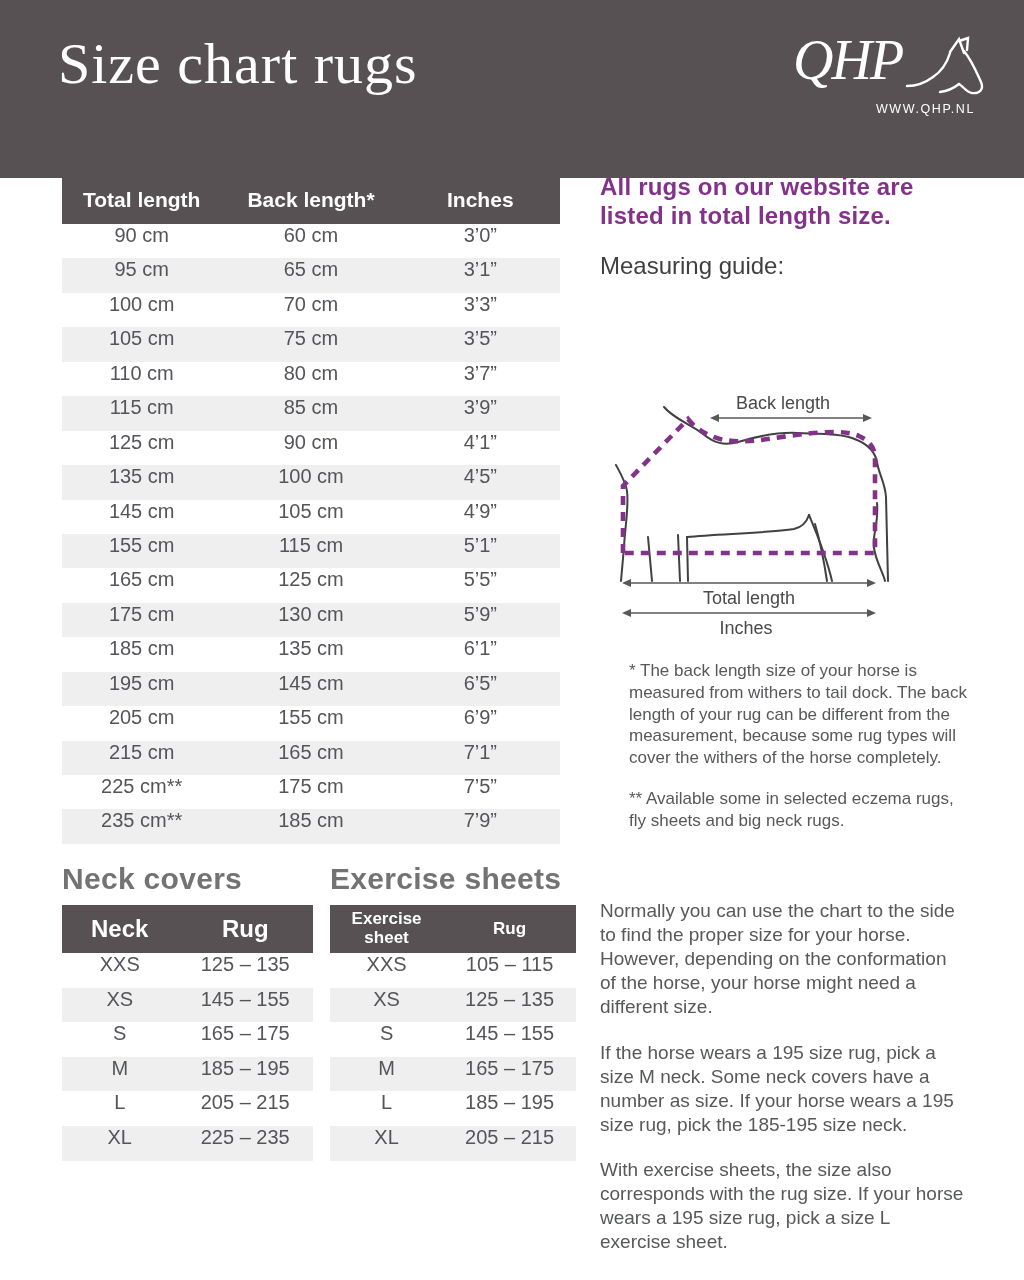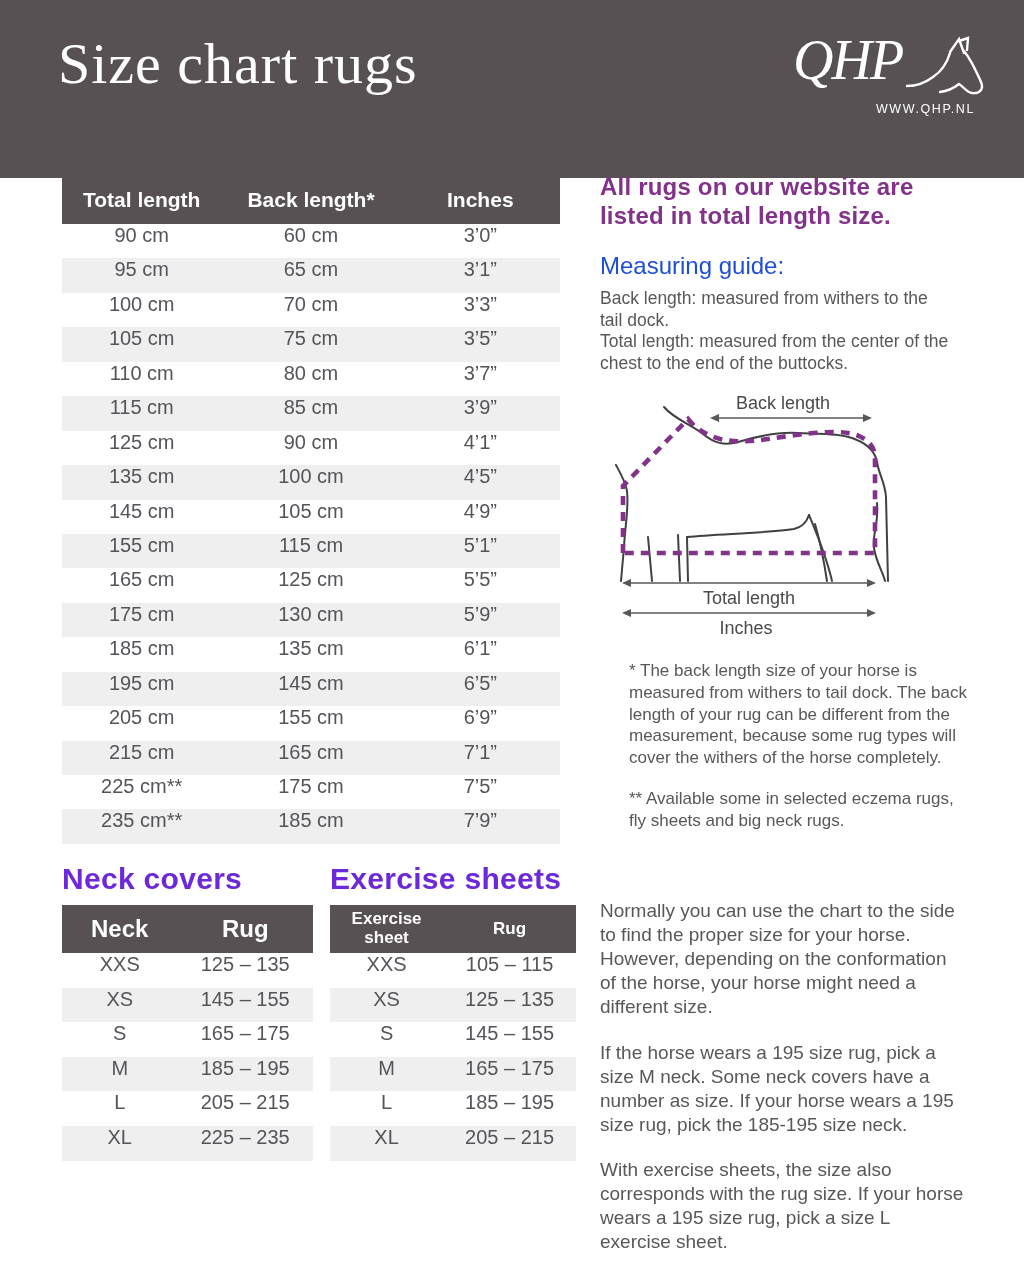--- a/index.html
+++ b/index.html
@@ -24,34 +24,34 @@
   .rows .trow:nth-child(even){background:#efefef;}
   .cell{text-align:center;}
 
   
   .sizetable{position:absolute;left:62px;top:176px;width:498px;}
   .sizetable .thead{height:48px;font-size:21px;}
   .sizetable .trow{height:34.45px;font-size:20px;}
   .sizetable .c1{width:32%;} .sizetable .c2{width:36%;} .sizetable .c3{width:32%;}
 
   
-  .small-title{position:absolute;font-size:30px;font-weight:700;color:#6d28d9;letter-spacing:.3px;}
+  .small-title{position:absolute;font-size:30px;font-weight:700;color:#737373;letter-spacing:.3px;}
   .smalltable{position:absolute;top:905px;}
   .smalltable .thead{height:48px;font-size:24px;line-height:1.1;}
   .smalltable .trow{height:34.6px;font-size:20px;}
   .smalltable .ca{width:46%;} .smalltable .cb{width:54%;}
   #neck-table{left:62px;width:251px;}
   #exercise-table{left:330px;width:246px;}
   #exercise-table .thead{font-size:17px;}
   #exercise-table .thead .ca{padding:0 8px;box-sizing:border-box;}
 
   
   .intro{position:absolute;left:600px;top:172px;width:345px;font-size:24px;font-weight:700;
          color:#833289;line-height:1.22;letter-spacing:.2px;}
-  .mg-title{position:absolute;left:600px;top:252px;font-size:24px;font-weight:400;color:#1d4ed8;}
+  .mg-title{position:absolute;left:600px;top:252px;font-size:24px;font-weight:400;color:#404040;}
   .mg-body{position:absolute;left:600px;top:288px;width:352px;font-size:17.5px;line-height:1.24;}
   .mg-body p{margin:0;}
   .diagram{position:absolute;left:600px;top:385px;}
   .footnote{position:absolute;left:629px;width:366px;font-size:17px;line-height:1.28;}
   #fn1{top:660px;}
   #fn2{top:788px;white-space:pre-line;}
   .notes{position:absolute;left:600px;top:899px;width:364px;font-size:19px;line-height:1.26;}
   .notes p{margin:0 0 22px 0;}
 </style>
 </head>
@@ -173,24 +173,20 @@
       <div class="trow">
           <span class="cell c1">235 cm**</span>
           <span class="cell c2">185 cm</span>
           <span class="cell c3">7’9”</span>
         </div>
     </div>
   </section>
 
   <div class="intro">All rugs on our website are listed in total length size.</div>
   <div class="mg-title">Measuring guide:</div>
-  <div class="mg-body">
-    <p>Back length: measured from withers to the tail dock.</p>
-    <p>Total length: measured from the center of the chest to the end of the buttocks.</p>
-  </div>
 
   <svg class="diagram" width="312" height="258" viewBox="0 0 312 258">
     <g fill="none" stroke="#414042" stroke-width="2" stroke-linecap="round" stroke-linejoin="round">
 
       <path d="M64 22 C74 34 92 40 103 49 C114 58 124 61 138 57 C158 51 180 47 198 48 C218 49 242 48 257 55 C269 60 275 67 277 77 C279 90 285 97 286 112 L288 196"></path>
 
       <path d="M16 80 C22 91 26 98 27 106 C29 122 25 142 24 162 L21 196"></path>
       <path d="M48 152 L52 196"></path>
       <path d="M78 150 L80 196"></path>
       <path d="M87 152 L88 196"></path>

